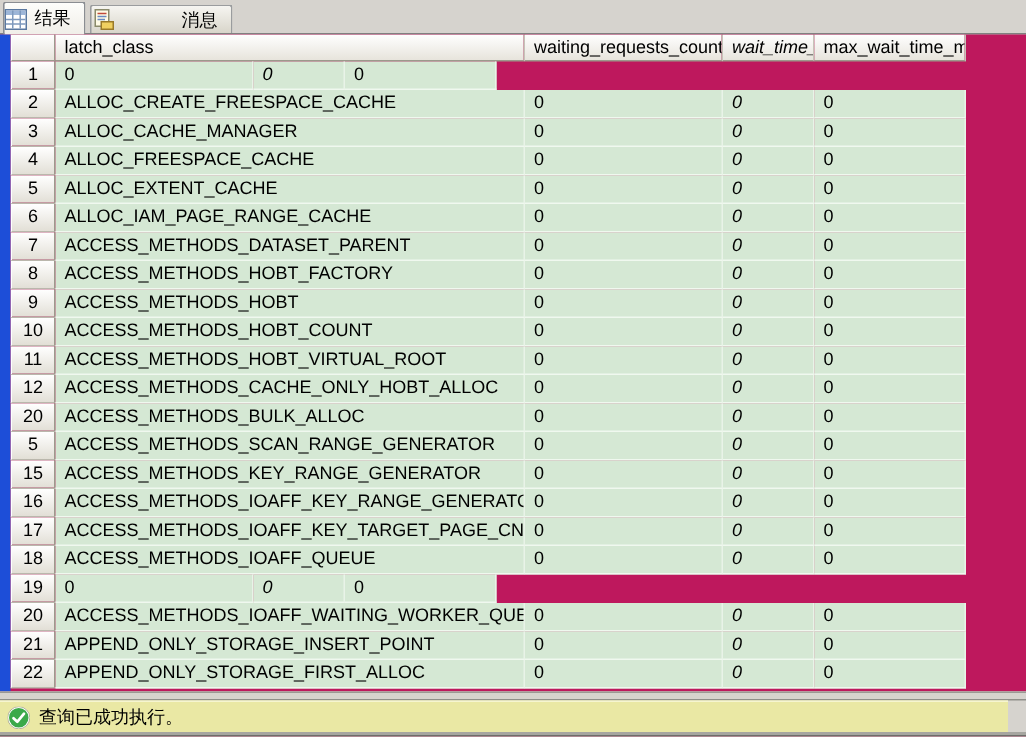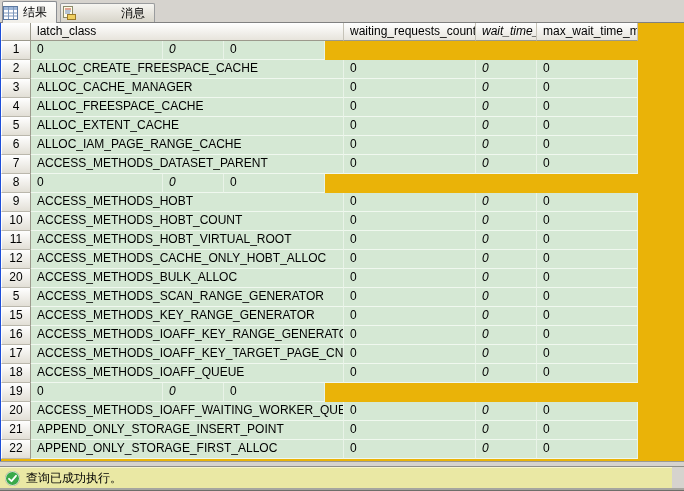--- a/index.html
+++ b/index.html
@@ -28,21 +28,21 @@
   }
   .tab.inactive {
     background:linear-gradient(#f6f5f1,#d8d5ca);
     border-color:#9a9c9e; height:19px; margin-left:3px;gap:45px;
   }
   .tab .ticon { width:15px; height:14px; flex:0 0 auto; }
 
   
   .content {
     position:absolute; top:23px; left:0; right:0; bottom:30px;
-    background:#eab308; border-left:1px solid #1d4ed8; overflow:hidden;
+    background:#be185d; border-left:7px solid #1d4ed8; overflow:hidden;
   }
   .hdr-row, .row { display:flex; }
   .hdr-row { height:18px; }
   .row { height:19px; }
   .w0 { width:30px; }  .w1 { width:313px; } .w2 { width:132px; }
   .w3 { width:61px;font-style:italic; }  .w4 { width:101px; }
   .colhead {
     background:linear-gradient(#ffffff,#e7e4dc);
     border-right:1px solid #c6c3b8; border-bottom:1px solid #9c998c;
     padding-left:6px; line-height:16px; overflow:hidden; white-space:nowrap;
@@ -169,20 +169,21 @@
         </div>
         <div class="row">
           <div class="rowhead w0">7</div>
           <div class="cell w1">ACCESS_METHODS_DATASET_PARENT</div>
           <div class="cell w2">0</div>
           <div class="cell w3">0</div>
           <div class="cell w4">0</div>
         </div>
         <div class="row">
           <div class="rowhead w0">8</div>
+          <div class="cell w1">ACCESS_METHODS_HOBT_FACTORY</div>
           <div class="cell w2">0</div>
           <div class="cell w3">0</div>
           <div class="cell w4">0</div>
         </div>
         <div class="row">
           <div class="rowhead w0">9</div>
           <div class="cell w1">ACCESS_METHODS_HOBT</div>
           <div class="cell w2">0</div>
           <div class="cell w3">0</div>
           <div class="cell w4">0</div>

